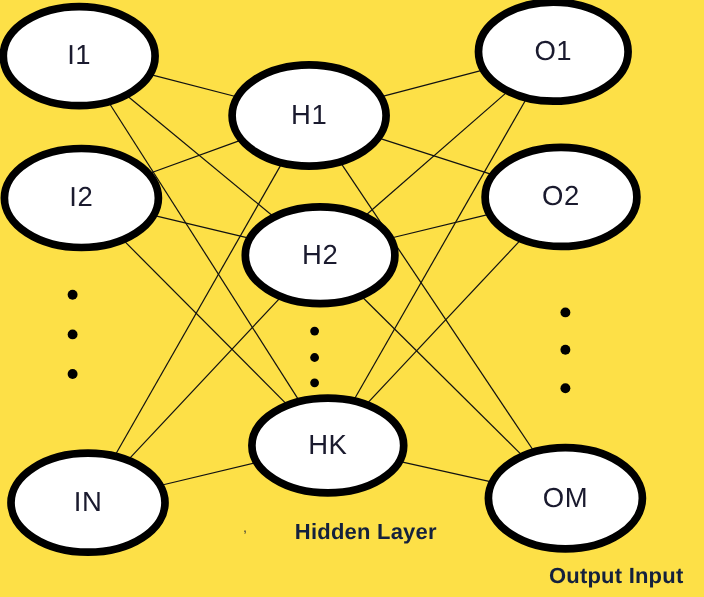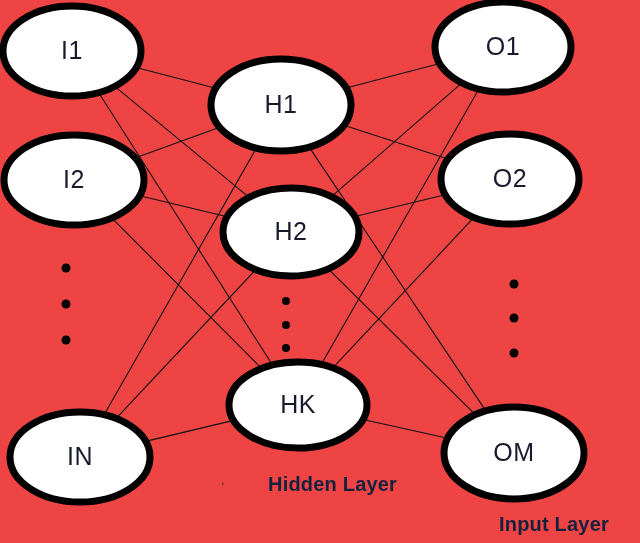--- a/index.html
+++ b/index.html
@@ -8,21 +8,21 @@
     padding: 0;
     background: #ffffff;
   }
   body {
     font-family: "Liberation Sans", sans-serif;
   }
   #canvas {
     position: relative;
     width: 640px;
     height: 543px;
-    background: #ef4444;
+    background: #fde047;
     overflow: hidden;
   }
   #net-svg {
     position: absolute;
     left: 0;
     top: 0;
     width: 640px;
     height: 543px;
   }
   .edge {
@@ -135,17 +135,17 @@
         <circle cx="286" cy="348" r="4" class="ellipsis-dot"></circle>
         <circle cx="514" cy="284" r="4.5" class="ellipsis-dot"></circle>
         <circle cx="514" cy="318" r="4.5" class="ellipsis-dot"></circle>
         <circle cx="514" cy="353" r="4.5" class="ellipsis-dot"></circle>
       </g>
   </svg>
 
 
   <div class="layer-label" id="label-hidden" style="left: 268px; top: 473px;">Hidden Layer</div>
 
-  <div class="layer-label" id="label-output" style="left: 499px; top: 513px;">Input Layer</div>
+  <div class="layer-label" id="label-output" style="left: 499px; top: 513px;">Output Input</div>
 
   <div class="tiny-mark" id="stray-mark" style="left: 221px; top: 472px;">,</div>
 
 </div>
 
 </body></html>

